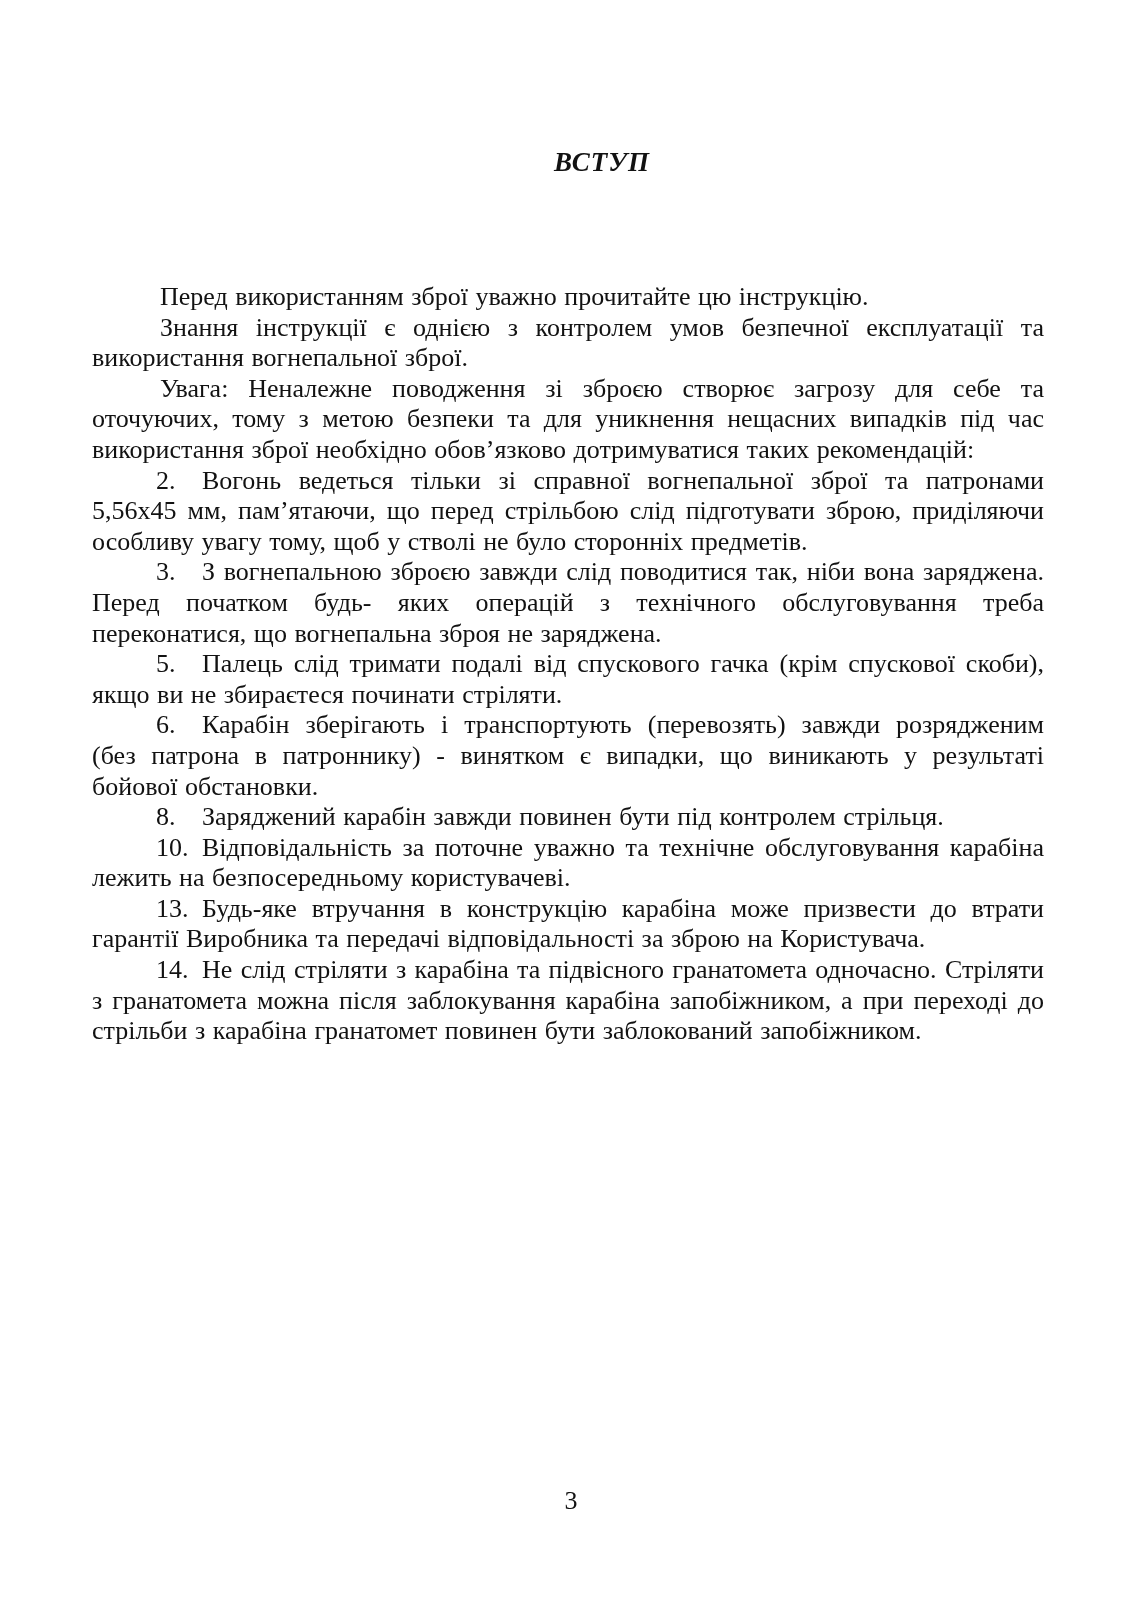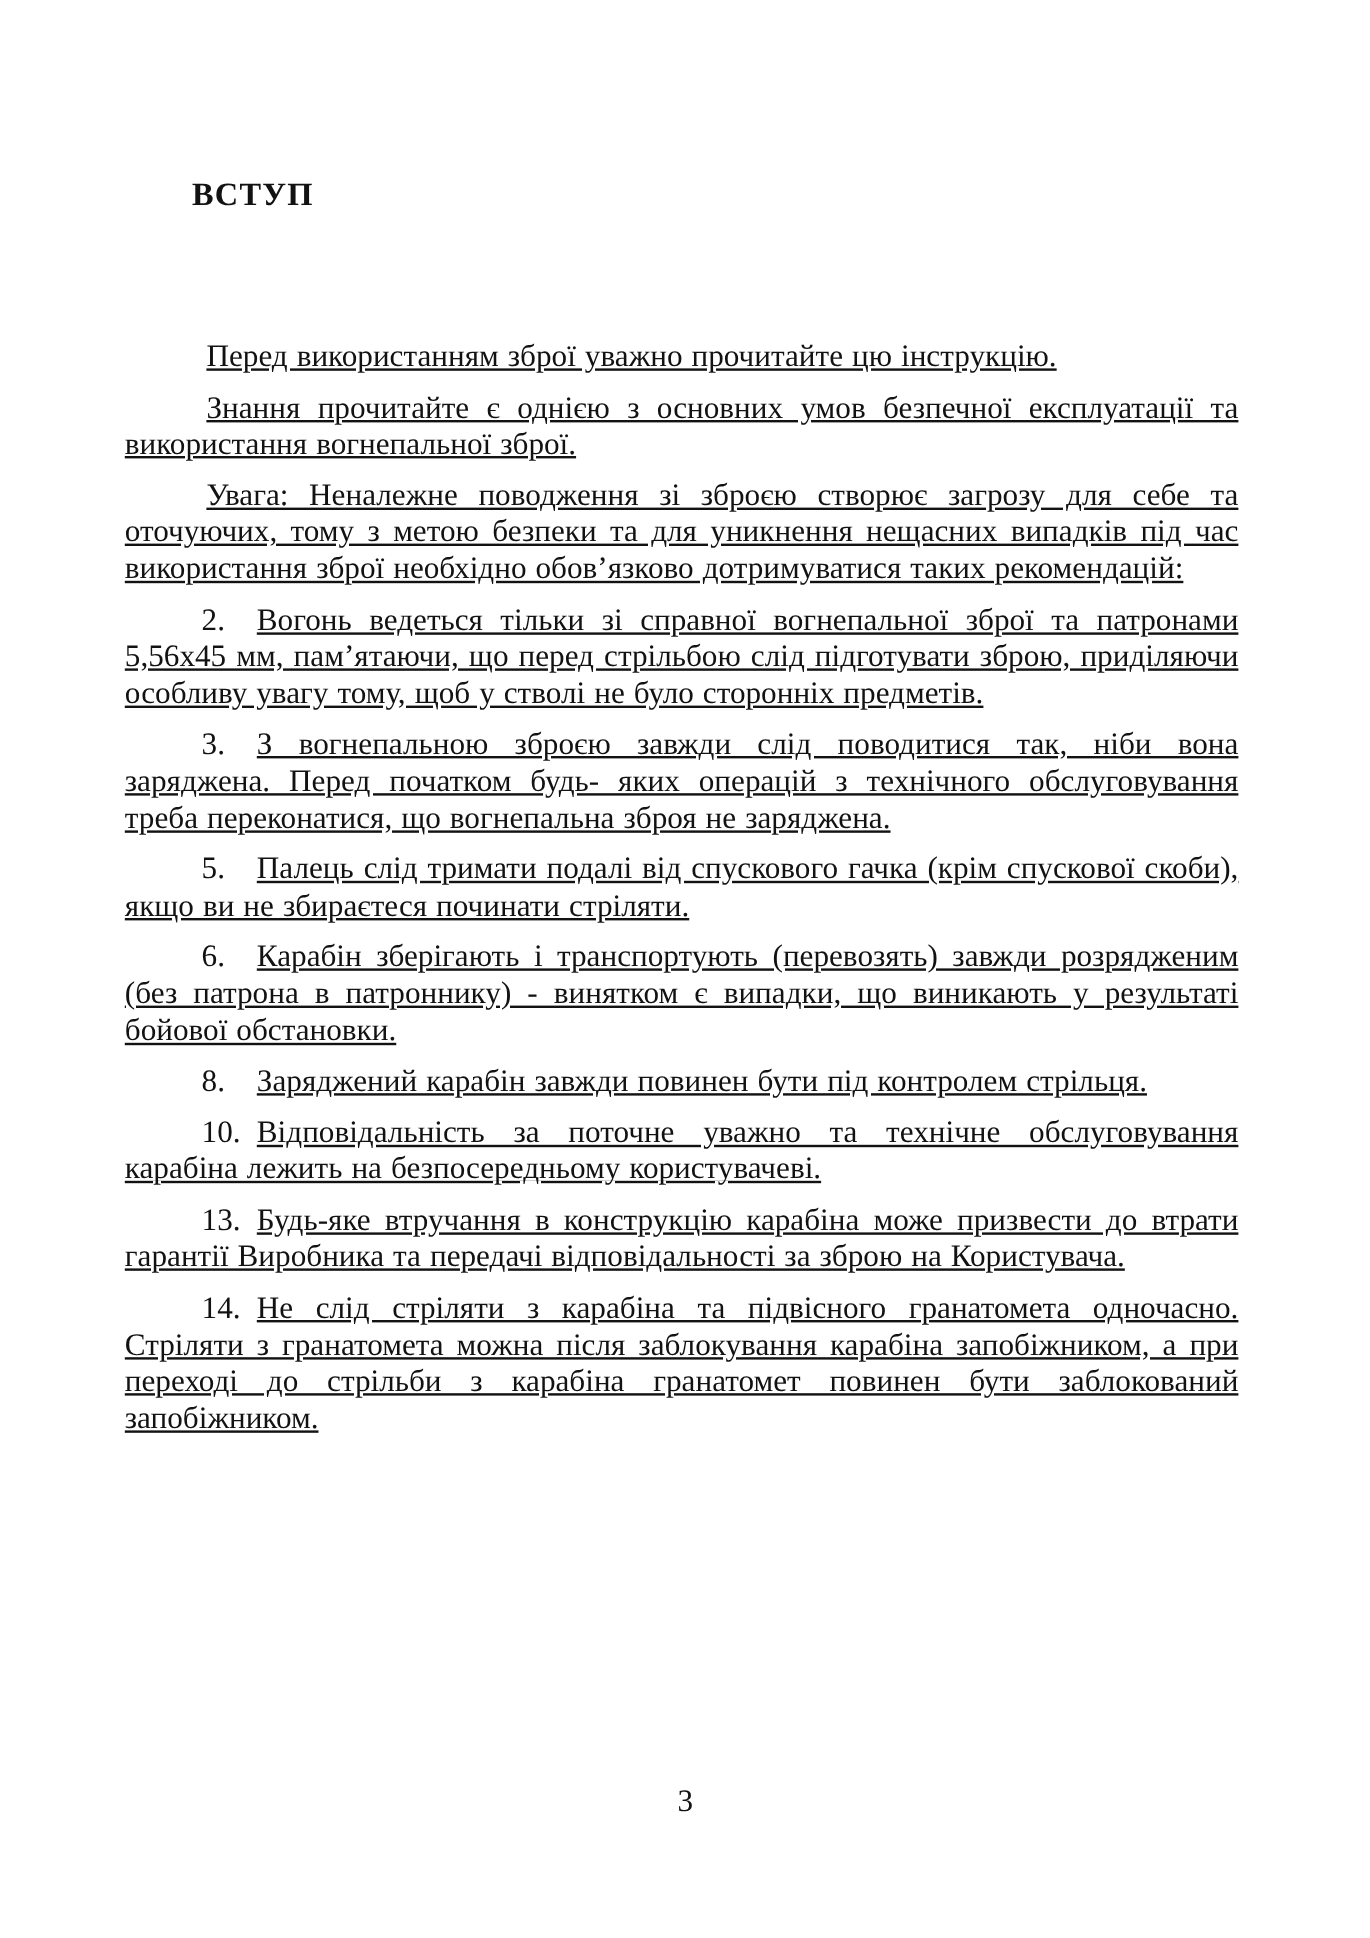--- a/index.html
+++ b/index.html
@@ -14,37 +14,38 @@
   }
   .content {
     position:absolute;
     left:92px;
     top:0;
     width:952px;
   }
   .title {
     margin:145px 0 0 68px;
     padding:0;
+    text-align:center;
     font-size:27px;
     line-height:34px;
     font-weight:bold;
     letter-spacing:1px;
+    font-style:italic;
   }
   .body-text {
     margin-top:103px;
   }
   .para {
-    margin:12px;
+    margin:0;
     padding:0;
     font-size:26px;
     line-height:30.6px;
     text-align:justify;
     text-indent:68px;
     word-spacing:1px;
-    text-decoration:underline;
   }
   .para.numbered {
     text-indent:64px;
   }
   .num {
     display:inline-block;
     width:46px;
     text-indent:0;
   }
   .page-number {
@@ -58,21 +59,21 @@
   }
 </style>
 </head>
 <body>
 
 <div class="page">
   <div class="content">
     <h1 class="title">ВСТУП</h1>
     <div class="body-text" id="paragraphs">
         <p class="para"><span>Перед використанням зброї уважно прочитайте цю інструкцію.</span></p>
-        <p class="para"><span>Знання прочитайте є однією з основних умов безпечної експлуатації та використання вогнепальної зброї.</span></p>
+        <p class="para"><span>Знання інструкції є однією з контролем умов безпечної експлуатації та використання вогнепальної зброї.</span></p>
         <p class="para"><span>Увага: Неналежне поводження зі зброєю створює загрозу для себе та оточуючих, тому з метою безпеки та для уникнення нещасних випадків під час використання зброї необхідно обов’язково дотримуватися таких рекомендацій:</span></p>
         <p class="para numbered"><span class="num">2.</span><span>Вогонь ведеться тільки зі справної вогнепальної зброї та патронами 5,56х45 мм, пам’ятаючи, що перед стрільбою слід підготувати зброю, приділяючи особливу увагу тому, щоб у стволі не було сторонніх предметів.</span></p>
         <p class="para numbered"><span class="num">3.</span><span>З вогнепальною зброєю завжди слід поводитися так, ніби вона заряджена. Перед початком будь- яких операцій з технічного обслуговування треба переконатися, що вогнепальна зброя не заряджена.</span></p>
         <p class="para numbered"><span class="num">5.</span><span>Палець слід тримати подалі від спускового гачка (крім спускової скоби), якщо ви не збираєтеся починати стріляти.</span></p>
         <p class="para numbered"><span class="num">6.</span><span>Карабін зберігають і транспортують (перевозять) завжди розрядженим (без патрона в патроннику) - винятком є випадки, що виникають у результаті бойової обстановки.</span></p>
         <p class="para numbered"><span class="num">8.</span><span>Заряджений карабін завжди повинен бути під контролем стрільця.</span></p>
         <p class="para numbered"><span class="num">10.</span><span>Відповідальність за поточне уважно та технічне обслуговування карабіна лежить на безпосередньому користувачеві.</span></p>
         <p class="para numbered"><span class="num">13.</span><span>Будь-яке втручання в конструкцію карабіна може призвести до втрати гарантії Виробника та передачі відповідальності за зброю на Користувача.</span></p>
         <p class="para numbered"><span class="num">14.</span><span>Не слід стріляти з карабіна та підвісного гранатомета одночасно. Стріляти з гранатомета можна після заблокування карабіна запобіжником, а при переході до стрільби з карабіна гранатомет повинен бути заблокований запобіжником.</span></p>
       </div>

